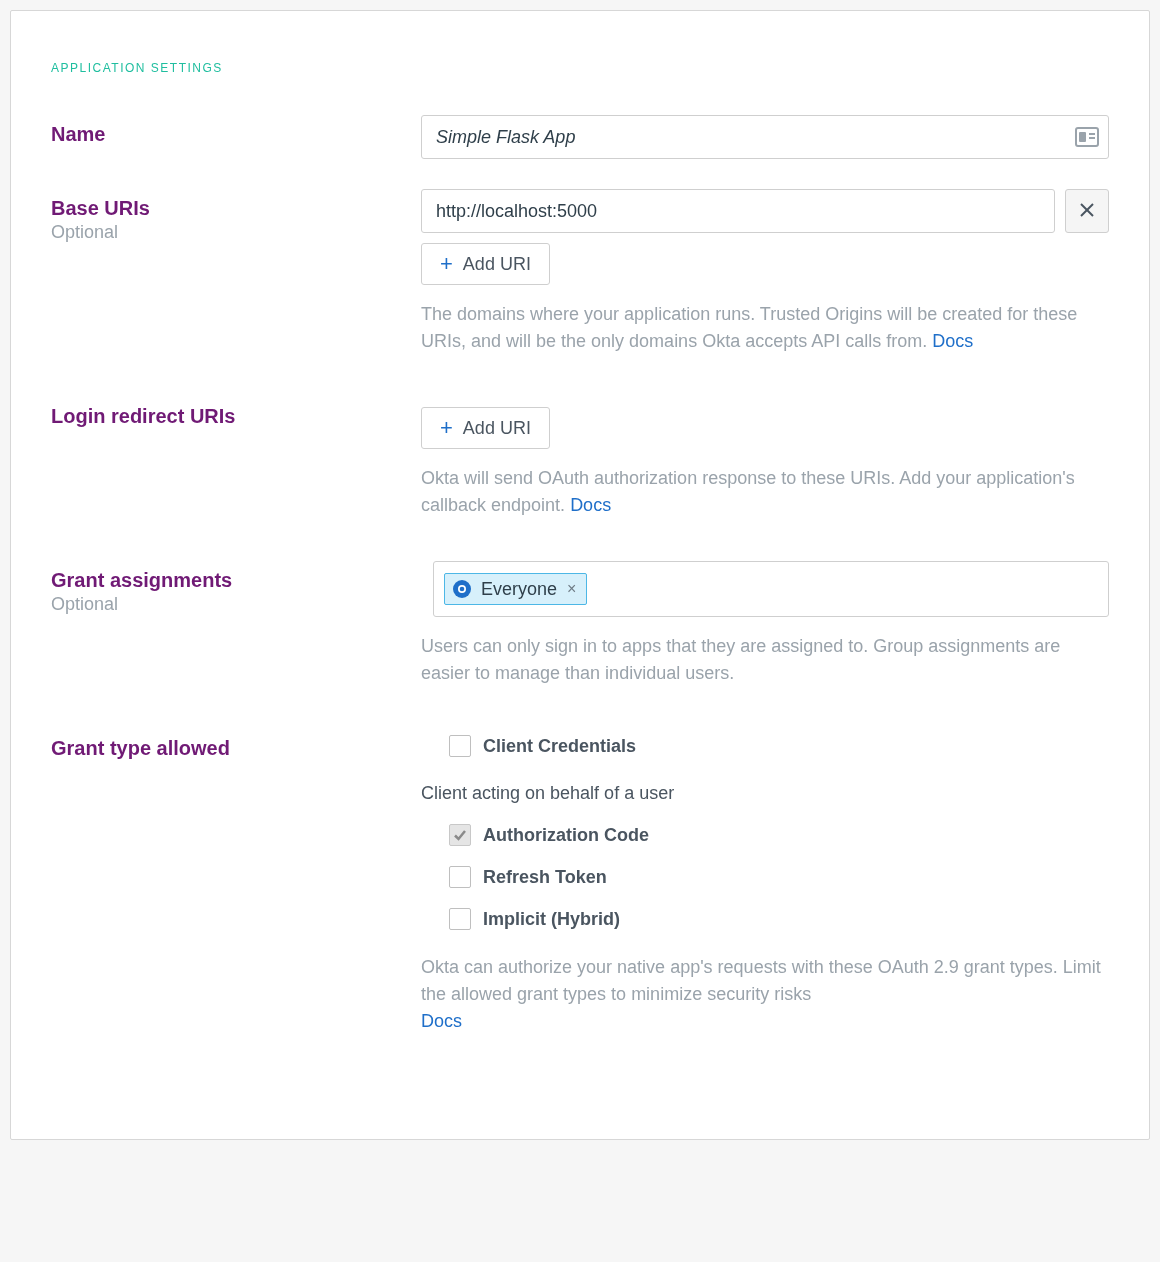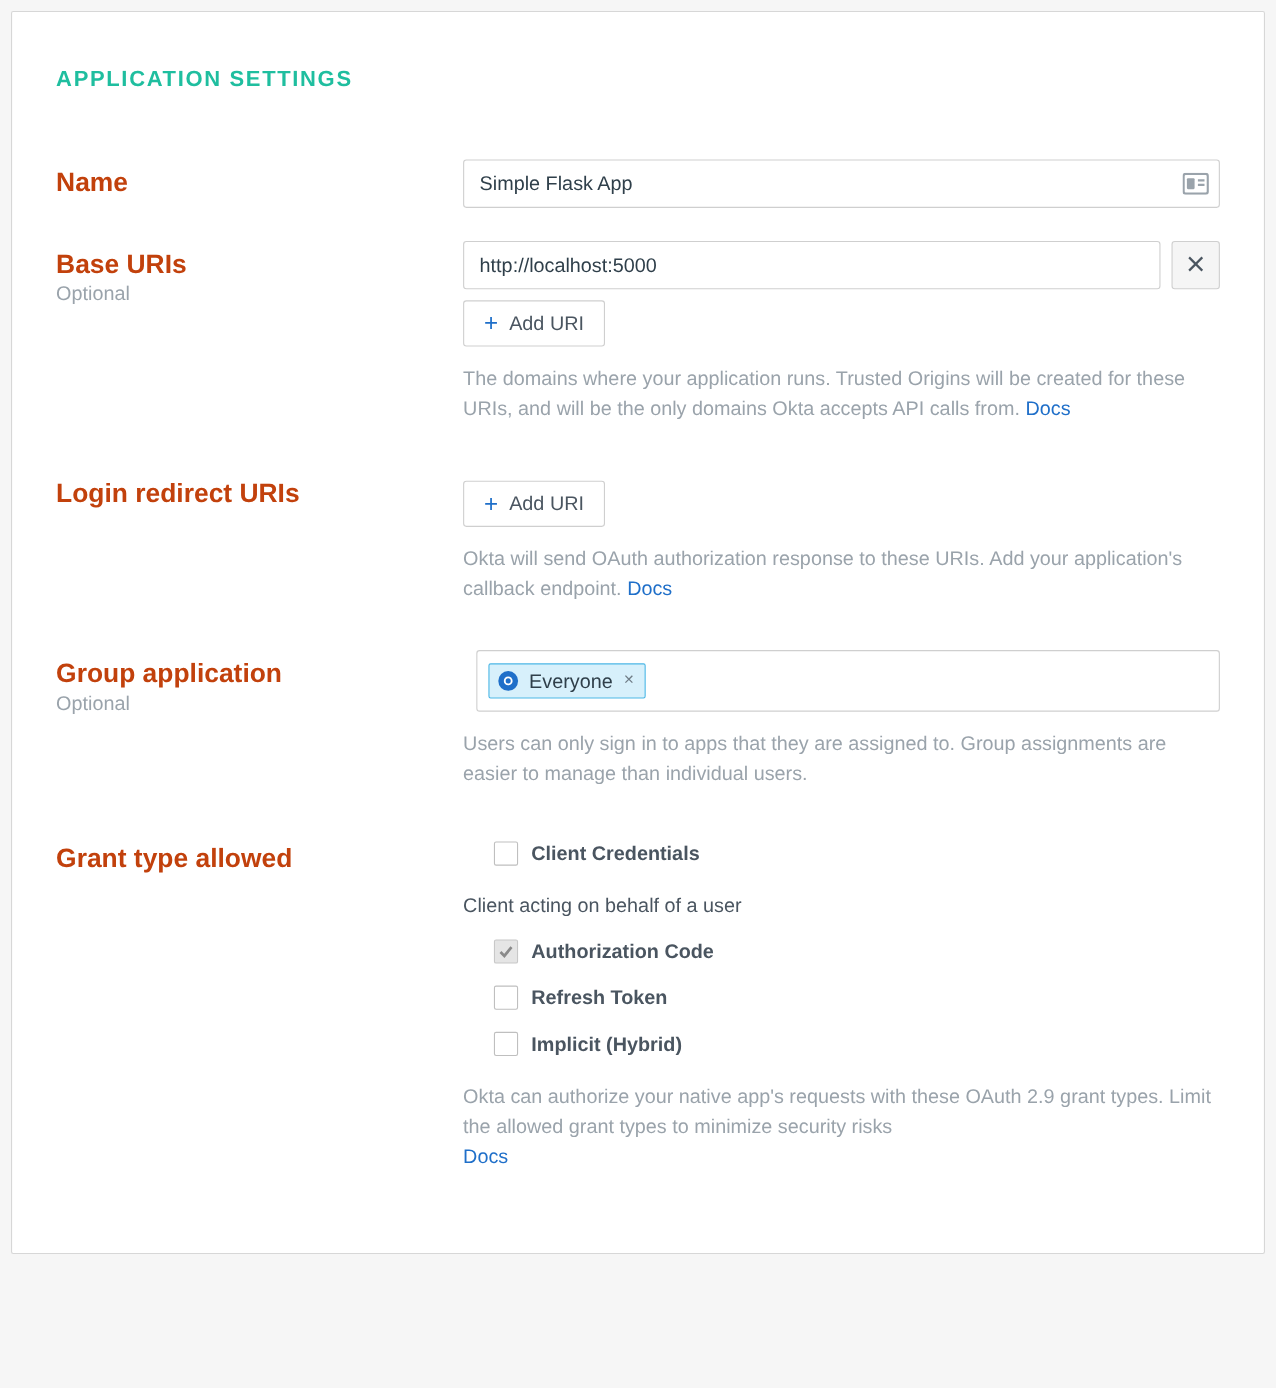--- a/index.html
+++ b/index.html
@@ -16,40 +16,40 @@
   }
   .card {
     background: #fff;
     border: 1px solid #d7d7d7;
     border-radius: 2px;
     padding: 50px 40px 40px 40px;
     min-height: 1130px;
   }
   .section-title {
     color: #1fbe9f;
-    font-size: 20px;
+    font-size: 12px;
     letter-spacing: 1.5px;
-    font-weight: 700;
-    margin-bottom: 61px;
+    font-weight: 400;
+    margin-bottom: 40px;
   }
   .row {
     display: flex;
     align-items: flex-start;
     margin-bottom: 42px;
   }
   .row.tight { margin-bottom: 30px; }
   .label-col {
     width: 370px;
     flex: 0 0 370px;
     padding-top: 8px;
   }
   .label-col .main-label {
-    font-size: 24px;
+    font-size: 20px;
     font-weight: 600;
-    color: #c2410c;
+    color: #701a75;
   }
   .label-col .sub-label {
     font-size: 18px;
     font-weight: 400;
     color: #9aa3ab;
     margin-top: 2px;
   }
   .input-col {
     flex: 1 1 auto;
   }
@@ -63,21 +63,21 @@
     height: 44px;
     border: 1px solid #cfcfcf;
     border-radius: 3px;
     padding: 0 14px;
     font-size: 18px;
     color: #2f3f4a;
     background: #fff;
     outline: none;
     position: relative;
   }
-  .text-input.with-icon { padding-right: 44px; }
+  .text-input.with-icon { padding-right: 44px; font-style: italic; }
   .input-wrap {
     position: relative;
     flex: 1 1 auto;
     display: flex;
   }
   .input-right-icon {
     position: absolute;
     right: 10px;
     top: 50%;
     transform: translateY(-50%);
@@ -266,21 +266,21 @@
         <div class="helper">
           <span>Okta will send OAuth authorization response to these URIs. Add your application's callback endpoint.</span>
           <span> </span>
           <a class="link">Docs</a>
         </div>
       </div>
     </div>
 
     <div class="row">
       <div class="label-col">
-        <div class="main-label">Group application</div>
+        <div class="main-label">Grant assignments</div>
         <div class="sub-label">Optional</div>
       </div>
       <div class="input-col">
         <div class="chip-input">
           <div class="chip">
             <span class="chip-ico">
               <svg width="20" height="20" viewBox="0 0 20 20">
                 <circle cx="10" cy="10" r="9" fill="#1f6fc9"></circle>
                 <circle cx="10" cy="10" r="4" fill="#fff"></circle>
                 <circle cx="10" cy="10" r="2.3" fill="#1f6fc9"></circle>

